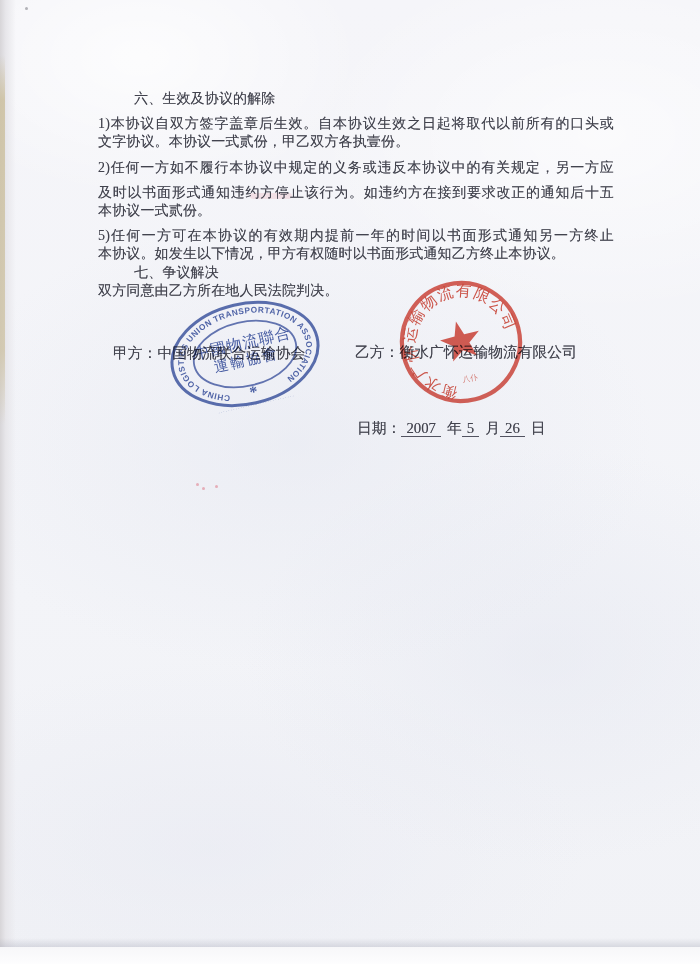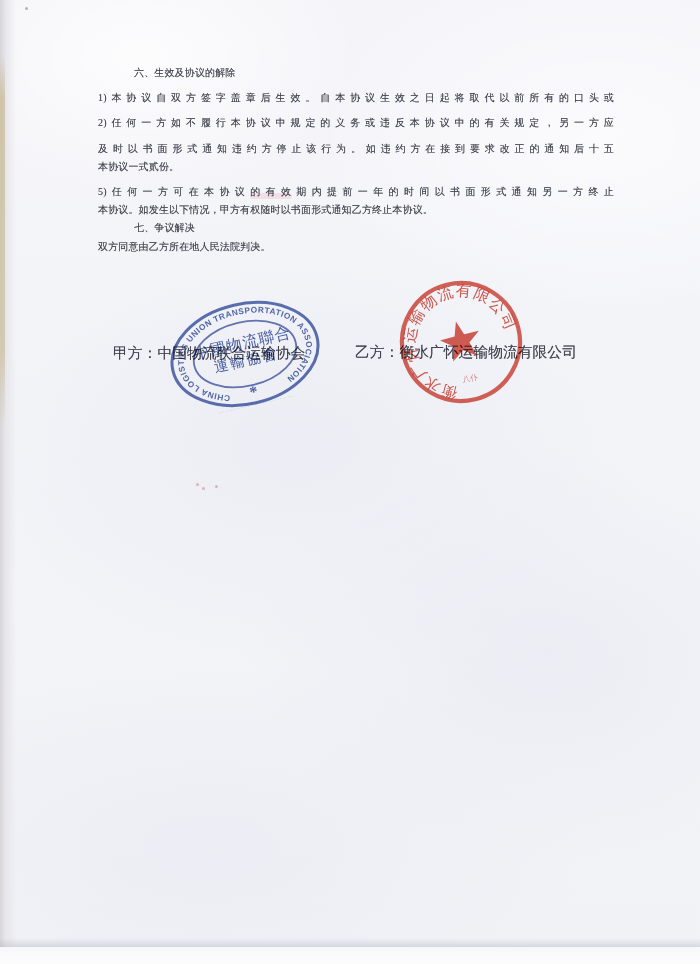--- a/index.html
+++ b/index.html
@@ -41,22 +41,22 @@
   }
   .speck{position:absolute;border-radius:50%;z-index:6;}
   .speck.gray{width:3px;height:3px;background:rgba(120,120,128,.55);}
   .speck.pink{width:3px;height:3px;background:rgba(221,110,125,.5);}
   .smudge-pink{
     position:absolute;width:42px;height:6px;border-radius:3px;
     background:rgba(233,150,163,.22);z-index:2;
   }
   
   .doc{
-    position:absolute;left:98px;top:64px;width:516px;
-    font-size:10px;color:#42434e;letter-spacing:.15px;
+    position:absolute;left:98px;top:90px;width:516px;
+    font-size:14px;color:#42434e;letter-spacing:.15px;
     text-shadow:0 0 .6px rgba(66,67,78,.55);
     z-index:2;
   }
   .ln{height:18.2px;line-height:18.2px;white-space:nowrap;}
   .ln.j{white-space:normal;text-align:justify;text-align-last:justify;margin-top:7px;}
   .ln.ind{padding-left:36px;}
   .sigrow{position:absolute;font-size:14.8px;color:#42434e;
     text-shadow:0 0 .6px rgba(66,67,78,.55);z-index:2;white-space:nowrap;}
   .u{display:inline-block;border-bottom:1.4px solid #515260;padding:0 5px;line-height:15px;}
   .sp{display:inline-block;width:6px;}
@@ -76,34 +76,38 @@
   <div class="edge-bottom-strip"></div>
   <div class="speck gray" style="left:25px;top:7px;"></div>
   <div class="speck pink" style="left:196px;top:483px;"></div>
   <div class="speck pink" style="left:202px;top:487px;"></div>
   <div class="speck pink" style="left:215px;top:485px;"></div>
   <div class="smudge-pink" style="left:250px;top:193px;"></div>
 
   <div class="doc">
     <div class="ln ind">六、生效及协议的解除</div>
     <div class="ln j">1)本协议自双方签字盖章后生效。自本协议生效之日起将取代以前所有的口头或</div>
+    <div class="ln">文字协议。本协议一式贰份，甲乙双方各执壹份。</div>
     <div class="ln j">2)任何一方如不履行本协议中规定的义务或违反本协议中的有关规定，另一方应</div>
     <div class="ln j">及时以书面形式通知违约方停止该行为。如违约方在接到要求改正的通知后十五</div>
     <div class="ln">本协议一式贰份。</div>
     <div class="ln j">5)任何一方可在本协议的有效期内提前一年的时间以书面形式通知另一方终止</div>
     <div class="ln">本协议。如发生以下情况，甲方有权随时以书面形式通知乙方终止本协议。</div>
     <div class="ln ind">七、争议解决</div>
     <div class="ln">双方同意由乙方所在地人民法院判决。</div>
   </div>
 
   <div class="sigrow" style="left:100px;top:344px;margin-left:13px;">
     <span>甲方：</span><span>中国物流联合运输协会</span>
   </div>
   <div class="sigrow" style="left:355px;top:343px;">
     <span>乙方：</span><span>衡水广怀运输物流有限公司</span>
+  </div>
+  <div class="sigrow" style="left:357px;top:419px;">
+    <span>日期：</span><span class="u">2007</span><span class="sp"></span><span>年</span><span class="u">5</span><span class="sp"></span><span>月</span><span class="u">26</span><span class="sp"></span><span>日</span>
   </div>
 
   <svg class="stamp" style="left:160px;top:294px;opacity:.93;" width="170" height="120" viewBox="0 0 170 120">
     <g transform="rotate(-13 85 60)" fill="none" stroke="#3e56a2">
       <ellipse cx="85" cy="60" rx="74" ry="50" stroke-width="3" opacity=".9"></ellipse>
       <ellipse cx="85" cy="60" rx="52" ry="32" stroke-width="1.8" opacity=".85"></ellipse>
       <path id="bluering" d="M 85,100 A 62,40 0 1 1 85,20 A 62,40 0 1 1 85,100" stroke="none"></path>
       <text class="eng" font-size="8.3" letter-spacing="0.5" fill="#3e56a2" stroke="none" opacity=".95">
         <textPath href="#bluering" startOffset="24">CHINA LOGISTICS UNION TRANSPORTATION ASSOCIATION</textPath>
       </text>

